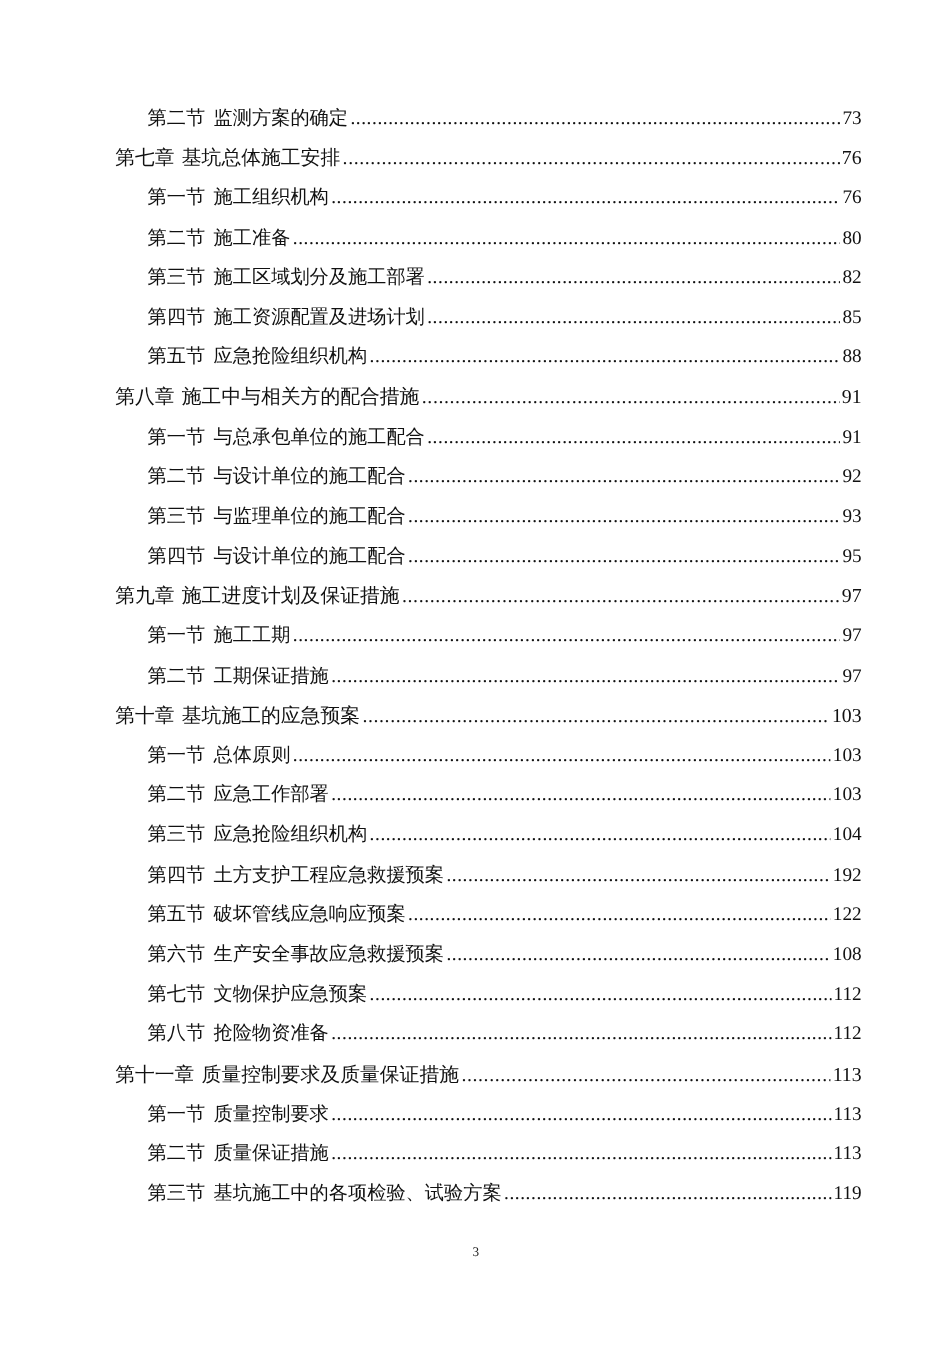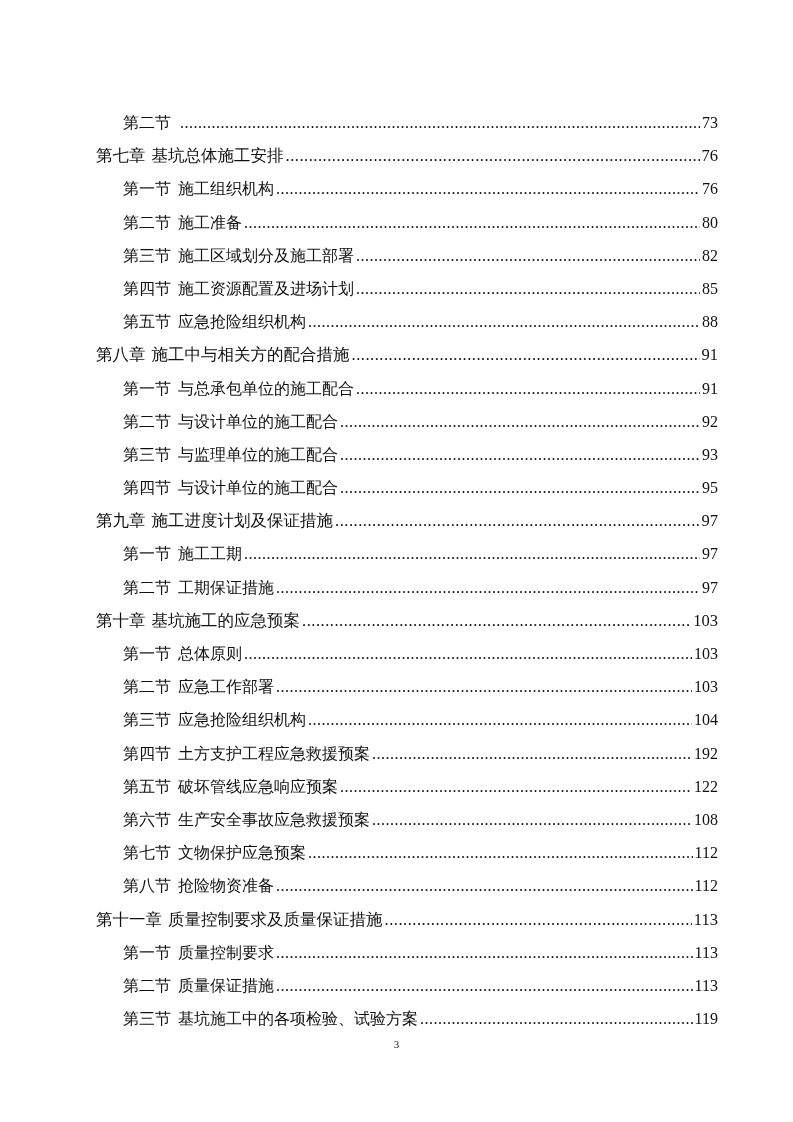--- a/index.html
+++ b/index.html
@@ -1,18 +1,18 @@
 <!DOCTYPE html>
 <html><head>
   <meta charset="utf-8">
   <style>
     html, body { margin: 0; padding: 0; background: #ffffff; }
     body { width: 793px; height: 1122px; position: relative; overflow: hidden;
            font-family: "Liberation Serif", "DejaVu Serif", serif; color: #111; }
-    .toc { position: absolute; left: 96px; top: 106px; width: 622px; }
+    .toc { position: absolute; left: 96px; top: 82px; width: 622px; }
     .toc-row { display: flex; align-items: baseline; height: 33.2px; line-height: 33.2px;
                font-size: 16px; white-space: nowrap; }
     .toc-row.section { padding-left: 27px; }
     .toc-row.chapter { font-weight: normal; font-size: 16.5px; }
     .toc-row .prefix { flex: 0 0 auto; }
     .toc-row.section .prefix { margin-right: 7px; }
     .toc-row.chapter .prefix { margin-right: 6px; }
     .toc-row .title { flex: 0 0 auto; }
     .toc-row .leader { flex: 1 1 auto; overflow: hidden; margin: 0 2px; position: relative; }
     .toc-row .leader::after {
@@ -23,20 +23,21 @@
     .toc-row .page { flex: 0 0 auto; text-align: right; }
     .page-number { position: absolute; top: 1038px; left: 0; width: 793px; text-align: center;
                    font-size: 11px; color: #222; }
   </style>
 </head>
 <body>
 
 <div class="toc" id="toc">
     <div class="toc-row section">
       <span class="prefix">第二节</span>
+      <span class="title">监测方案的确定</span>
       <span class="leader"><span>.</span></span>
       <span class="page">73</span>
     </div>
     <div class="toc-row chapter">
       <span class="prefix">第七章</span>
       <span class="title"> 基坑总体施工安排</span>
       <span class="leader"><span>.</span></span>
       <span class="page">76</span>
     </div>
     <div class="toc-row section">

